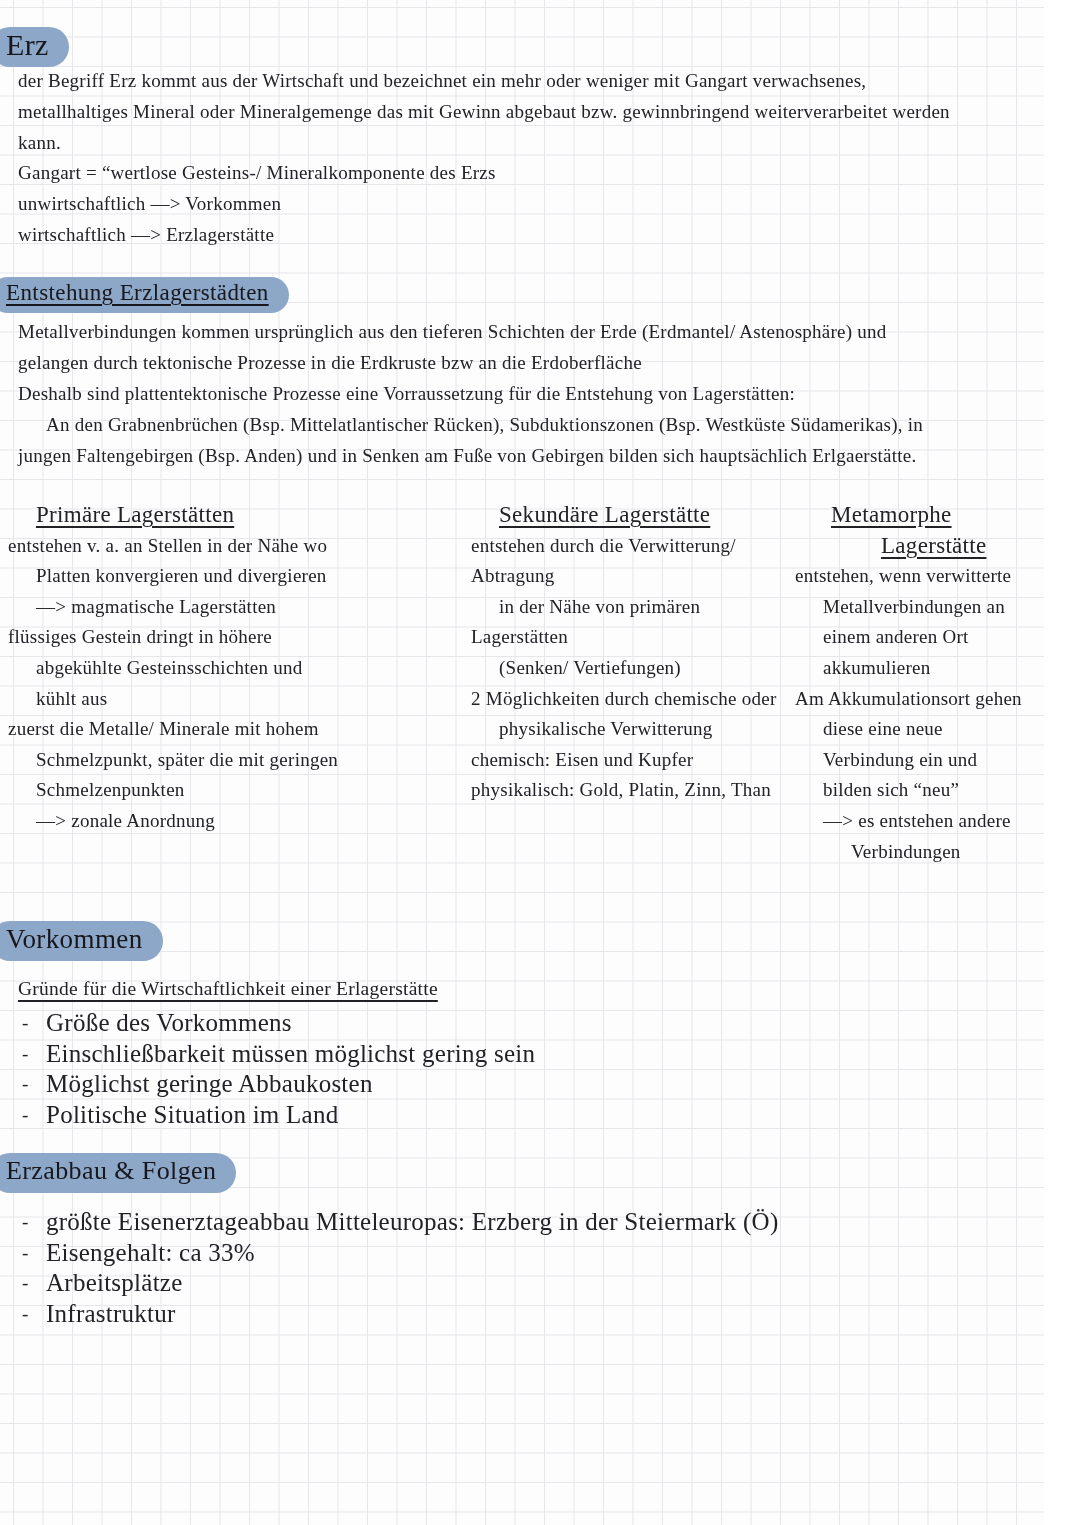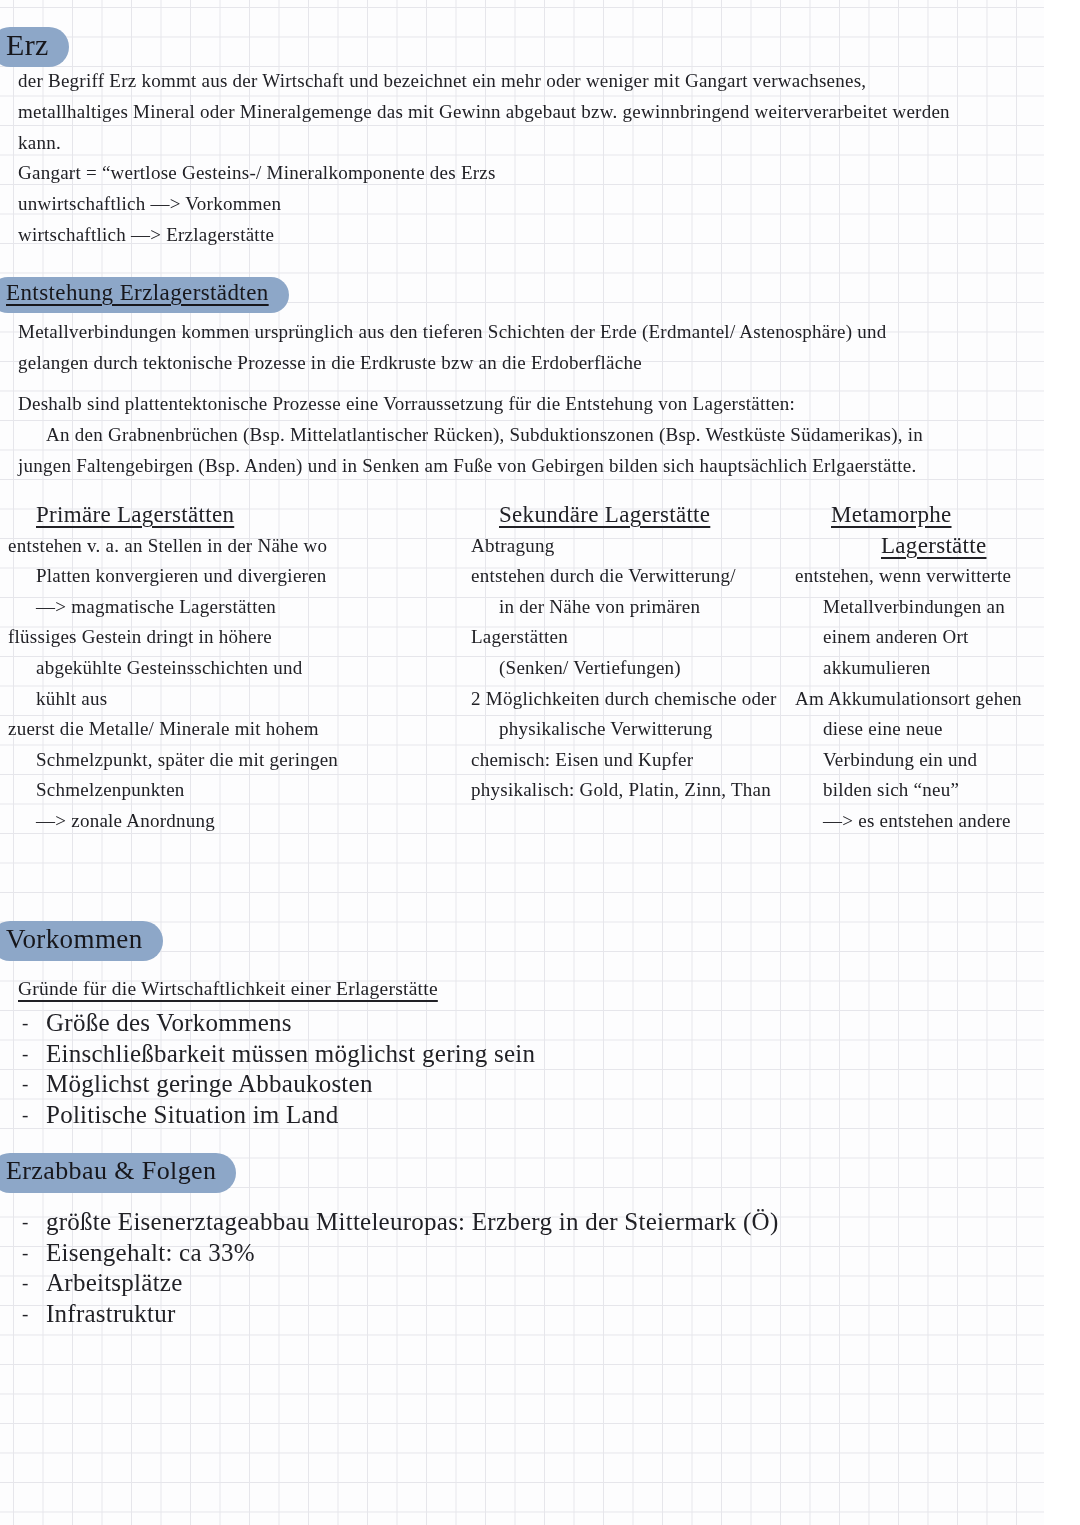--- a/index.html
+++ b/index.html
@@ -84,43 +84,43 @@
     <div class="line">Gangart = “wertlose Gesteins-/ Mineralkomponente des Erzs</div>
     <div class="line">unwirtschaftlich —&gt; Vorkommen</div>
     <div class="line">wirtschaftlich —&gt; Erzlagerstätte</div>
   </div>
 
   <div class="pill u" style="left:-10px;top:277px;font-size:23px;line-height:28px;">Entstehung Erzlagerstädten</div>
 
   <div class="tblock" style="top:316px;">
     <div class="line" style="line-height:31px;">Metallverbindungen kommen ursprünglich aus den tieferen Schichten der Erde (Erdmantel/ Astenosphäre) und</div>
     <div class="line" style="line-height:31px;">gelangen durch tektonische Prozesse in die Erdkruste bzw an die Erdoberfläche</div>
-    <div class="line" style="line-height:31px;margin-top:10px;">Deshalb sind plattentektonische Prozesse eine Vorraussetzung für die Entstehung von Lagerstätten:</div>
+    <div class="line" style="line-height:31px;">Deshalb sind plattentektonische Prozesse eine Vorraussetzung für die Entstehung von Lagerstätten:</div>
     <div class="line ind1" style="line-height:31px;">An den Grabnenbrüchen (Bsp. Mittelatlantischer Rücken), Subduktionszonen (Bsp. Westküste Südamerikas), in</div>
     <div class="line" style="line-height:31px;">jungen Faltengebirgen (Bsp. Anden) und in Senken am Fuße von Gebirgen bilden sich hauptsächlich Erlgaerstätte.</div>
   </div>
 
   <div class="col" style="left:8px;top:500px;width:390px;">
     <div class="col-heading ind1">Primäre Lagerstätten</div>
     <div class="line">entstehen v. a. an Stellen in der Nähe wo</div>
     <div class="line ind1">Platten konvergieren und divergieren</div>
     <div class="line ind1">—&gt; magmatische Lagerstätten</div>
     <div class="line">flüssiges Gestein dringt in höhere</div>
     <div class="line ind1">abgekühlte Gesteinsschichten und</div>
     <div class="line ind1">kühlt aus</div>
     <div class="line">zuerst die Metalle/ Minerale mit hohem</div>
     <div class="line ind1">Schmelzpunkt, später die mit geringen</div>
     <div class="line ind1">Schmelzenpunkten</div>
     <div class="line ind1">—&gt; zonale Anordnung</div>
   </div>
 
   <div class="col" style="left:423px;top:500px;width:360px;margin-left:48px;">
     <div class="col-heading ind1">Sekundäre Lagerstätte</div>
+    <div class="line">entstehen durch die Verwitterung/</div>
     <div class="line">Abtragung</div>
-    <div class="line">entstehen durch die Verwitterung/</div>
     <div class="line ind1">in der Nähe von primären</div>
     <div class="line">Lagerstätten</div>
     <div class="line ind1">(Senken/ Vertiefungen)</div>
     <div class="line">2 Möglichkeiten durch chemische oder</div>
     <div class="line ind1">physikalische Verwitterung</div>
     <div class="line">chemisch: Eisen und Kupfer</div>
     <div class="line">physikalisch: Gold, Platin, Zinn, Than</div>
   </div>
 
   <div class="col" style="left:795px;top:500px;width:285px;">
@@ -128,20 +128,21 @@
     <div class="col-heading" style="padding-left:86px;">Lagerstätte</div>
     <div class="line">entstehen, wenn verwitterte</div>
     <div class="line ind1">Metallverbindungen an</div>
     <div class="line ind1">einem anderen Ort</div>
     <div class="line ind1">akkumulieren</div>
     <div class="line">Am Akkumulationsort gehen</div>
     <div class="line ind1">diese eine neue</div>
     <div class="line ind1">Verbindung ein und</div>
     <div class="line ind1">bilden sich “neu”</div>
     <div class="line ind1">—&gt; es entstehen andere</div>
+    <div class="line ind2">Verbindungen</div>
   </div>
 
   <div class="pill" style="left:-10px;top:921px;font-size:27px;line-height:32px;">Vorkommen</div>
 
   <div class="subtitle" style="top:978px;">Gründe für die Wirtschaftlichkeit einer Erlagerstätte</div>
 
   <div class="bullets" style="top:1008px;">
     <div class="brow">
       <span class="dash">-</span>
       <span class="btext">Größe des Vorkommens</span>

